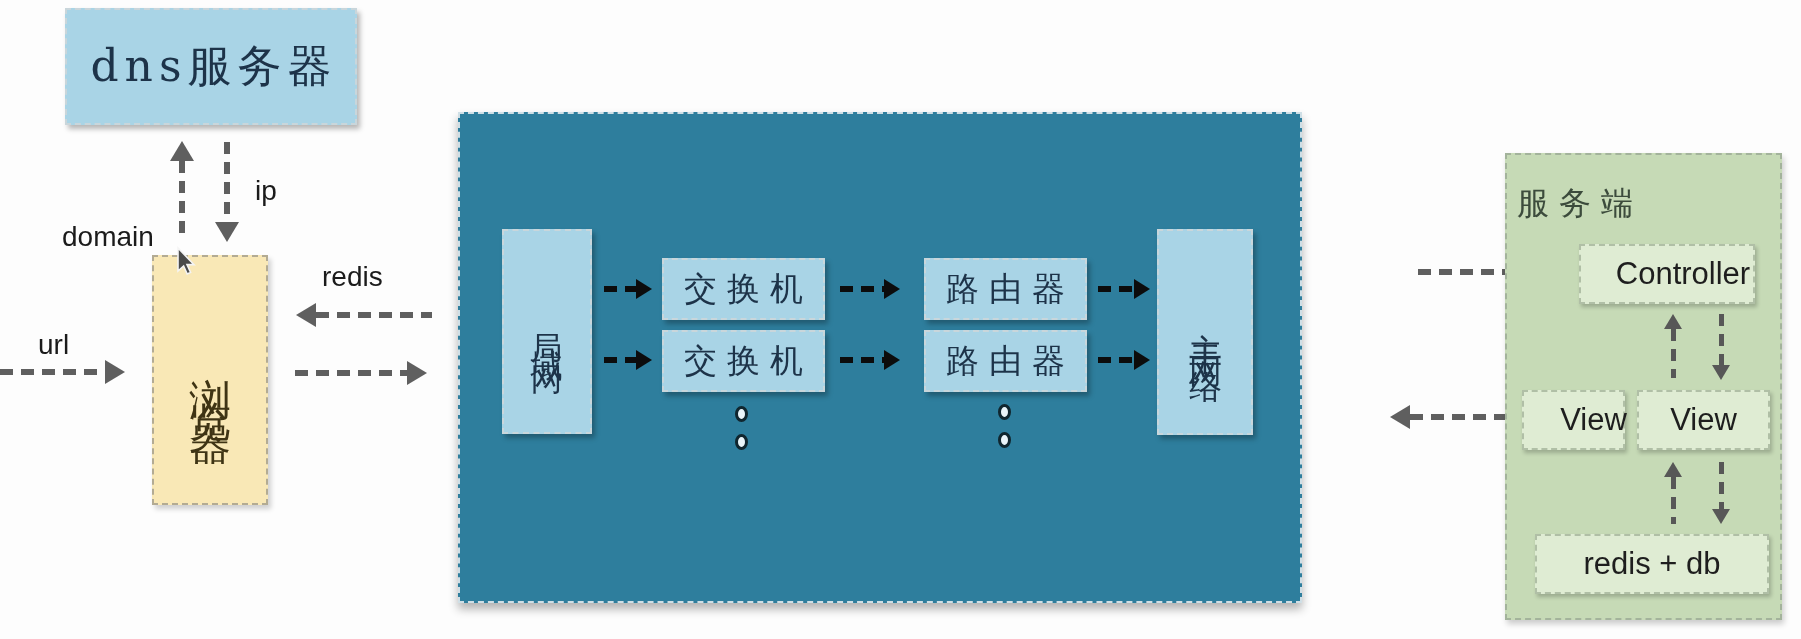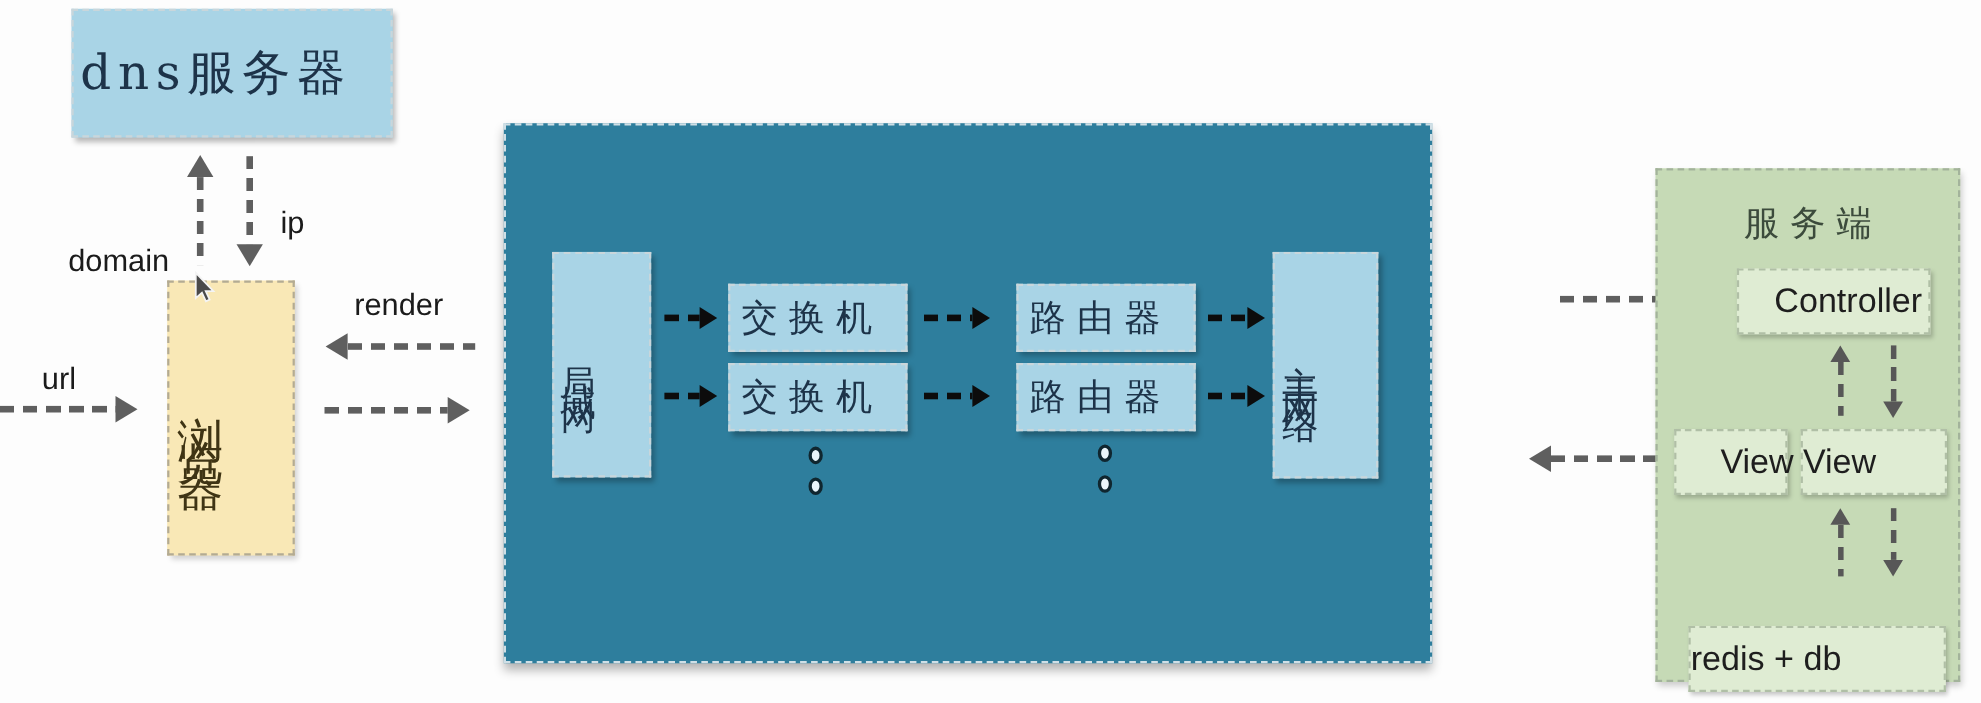--- a/index.html
+++ b/index.html
@@ -2,21 +2,21 @@
 <html><head>
 <meta charset="utf-8">
 <style>
   html,body { margin:0; padding:0; background:#ffffff; }
   .canvas {
     position:relative; width:1801px; height:639px; background:#fdfdfd;
     font-family:"Liberation Sans","DejaVu Sans",sans-serif; overflow:hidden;
   }
   
   .node {
-    position:absolute; display:flex; align-items:center; 
+    position:absolute; display:flex; align-items:center; justify-content:center;
     box-sizing:border-box; text-align:center;
   }
   .node-blue {
     background:#a9d4e6; border:2px dashed #c9d6db; color:#1d3349;
     font-family:"DejaVu Serif","Liberation Serif",serif;
     box-shadow:3px 4px 5px rgba(0,0,0,0.28);
   }
   .node-yellow {
     background:#f9e8b6; border:2px dashed #b3ab93; color:#3f3414;
     font-family:"DejaVu Serif","Liberation Serif",serif;
@@ -40,21 +40,21 @@
     position:absolute; left:1505px; top:153px; width:277px; height:467px;
     background:#c6dab6; border:2px dashed #a3b39b; box-sizing:border-box;
     box-shadow:2px 4px 6px rgba(0,0,0,0.20);
   }
   
   .flow-label {
     position:absolute; color:#1b1b1b; font-size:28px; line-height:1;
     font-family:"Liberation Sans","DejaVu Sans",sans-serif;
   }
   .panel-title {
-    position:absolute; left:0; right:0; top:27px; text-align:center;
+    position:absolute; left:0; right:0; top:27px; text-align:left;
     color:#3c4b3c; font-size:32px; letter-spacing:10px; padding-left:10px;
     font-family:Liberation Serif, serif;
   }
   
   .arrow { --c:#5f5f5f; --t:6px; --hl:20px; --hw:12px; }
   .arrow.black { --c:#0c0c0c; --t:6px; --hl:16px; --hw:10px; }
   .arrow.small { --c:#575757; --t:5px; --hl:15px; --hw:9px; }
   .arrow-h { position:absolute; display:flex; align-items:center; }
   .arrow-h .shaft { flex:1; height:var(--t);
     background:repeating-linear-gradient(90deg,var(--c) 0 13px,transparent 13px 21px); }
@@ -87,37 +87,37 @@
 
   <div class="arrow arrow-v" style="left:170px; top:141px; width:24px; height:100px;">
     <div class="head-u"></div>
     <div class="shaft"></div>
   </div>
   <div class="arrow arrow-v" style="left:215px; top:142px; width:24px; height:100px;">
     <div class="shaft"></div>
     <div class="head-d"></div>
   </div>
   <div class="flow-label" style="left:62px; top:187px;margin-top:36px;">domain</div>
-  <div class="flow-label" style="left:255px; top:189px;text-align:right;">ip</div>
+  <div class="flow-label" style="left:255px; top:177px;text-align:right;">ip</div>
 
   <div class="node node-yellow vtext" style="left:152px; top:255px; width:116px; height:250px; font-size:42px; letter-spacing:24px;">
     <span>浏览器</span>
   </div>
 
   <svg class="cursor" width="24" height="30" viewBox="0 0 24 30">
     <polygon points="3,2 3,25 8.6,20 12.2,28 15.6,26.4 12,18.6 19,18.6" fill="#4a4a4a" stroke="#f4f4f4" stroke-width="1.6"></polygon>
   </svg>
 
   <div class="flow-label" style="left:38px; top:331px;text-align:right;">url</div>
   <div class="arrow arrow-h" style="left:0px; top:360px; width:125px; height:24px;">
     <div class="shaft"></div>
     <div class="head-r"></div>
   </div>
 
-  <div class="flow-label" style="left:322px; top:263px;">render</div>
+  <div class="flow-label" style="left:322px; top:263px;">redis</div>
   <div class="arrow arrow-h" style="left:296px; top:303px; width:136px; height:24px;">
     <div class="head-l"></div>
     <div class="shaft"></div>
   </div>
 
   <div class="arrow arrow-h" style="left:295px; top:361px; width:132px; height:24px;">
     <div class="shaft"></div>
     <div class="head-r"></div>
   </div>
 
@@ -215,18 +215,18 @@
 
     <div class="arrow arrow-v small" style="left:157px; top:307px; width:18px; height:62px;">
       <div class="head-u"></div>
       <div class="shaft"></div>
     </div>
     <div class="arrow arrow-v small" style="left:205px; top:307px; width:18px; height:62px;">
       <div class="shaft"></div>
       <div class="head-d"></div>
     </div>
 
-    <div class="node node-green" style="left:28px; top:379px; width:234px; height:60px; font-size:31px;margin-top:35px;">
+    <div class="node node-green" style="left:28px; top:379px; width:234px; height:60px; font-size:31px;">
       <span>redis + db</span>
     </div>
   </div>
 
 </div>
 
 </body></html>

